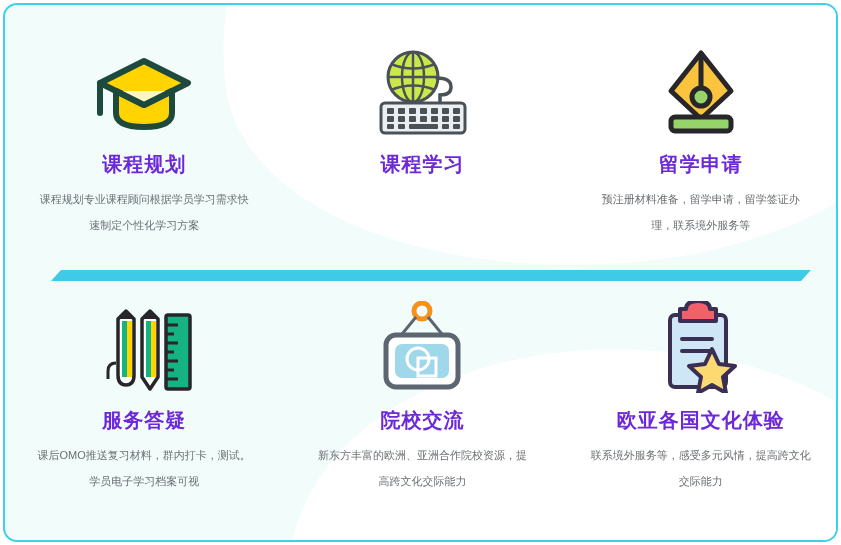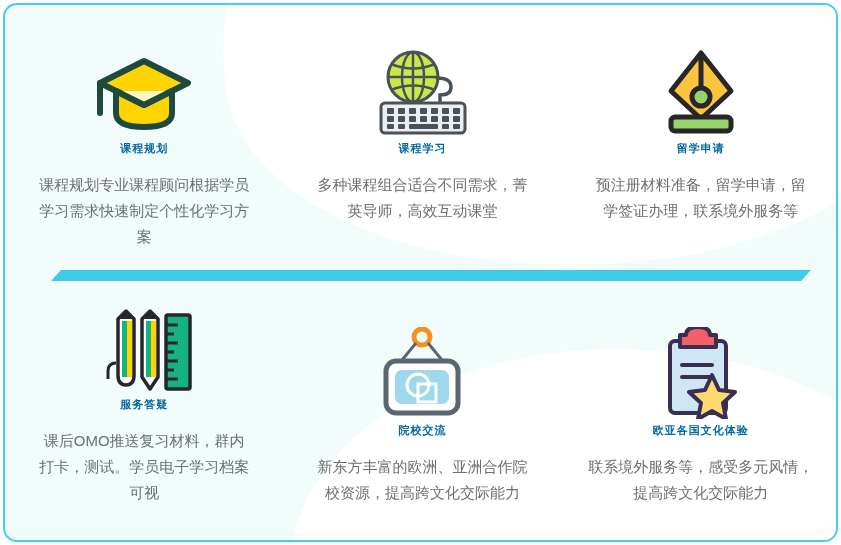--- a/index.html
+++ b/index.html
@@ -67,29 +67,29 @@
     text-align: center;
   }
 
   .icon-wrap {
     height: 92px;
     display: flex;
     align-items: flex-end;
     justify-content: center;
   }
   .card-title {
-    margin-top: 4px;
+    margin-top: 14px;
+    font-size: 20px;
+    font-weight: bold;
+    color: #6d28d9;
+    letter-spacing: 1px;
+  }
+  .card-desc {
+    margin-top: 8px;
     font-size: 11px;
-    font-weight: bold;
-    color: #0369a1;
-    letter-spacing: 1px;
-  }
-  .card-desc {
-    margin-top: 16px;
-    font-size: 15px;
     line-height: 26px;
     color: #6b6f73;
     width: 215px;
   }
   .card-desc-wide { width: 230px; }
 
   .divider {
     position: absolute;
     left: 46px;
     top: 265px;
@@ -151,21 +151,20 @@
               <rect x="86" y="69" width="7" height="6" rx="1"></rect>
               <rect x="20" y="77" width="7" height="5" rx="1"></rect>
                 <rect x="31" y="77" width="7" height="5" rx="1"></rect>
               <rect x="42" y="77" width="29" height="5" rx="1"></rect>
               <rect x="75" y="77" width="7" height="5" rx="1"></rect>
                 <rect x="86" y="77" width="7" height="5" rx="1"></rect>
             </g>
           </svg>
         </div>
         <div class="card-title">课程学习</div>
-        <div class="card-desc">多种课程组合适合不同需求，菁英导师，高效互动课堂</div>
       </div>
 
       <div class="card">
         <div class="icon-wrap">
           <svg width="96" height="90" viewBox="0 0 96 90">
             <path d="M48 6 L78 44 L48 72 L18 44 Z" fill="#fcc33f" stroke="#27262b" stroke-width="5" stroke-linejoin="round"></path>
             <line x1="48" y1="12" x2="48" y2="44" stroke="#27262b" stroke-width="5" stroke-linecap="round"></line>
             <circle cx="48" cy="50" r="9" fill="#96d36a" stroke="#27262b" stroke-width="5"></circle>
             <rect x="18" y="70" width="60" height="14" rx="4" fill="#96d36a" stroke="#27262b" stroke-width="5"></rect>
           </svg>

